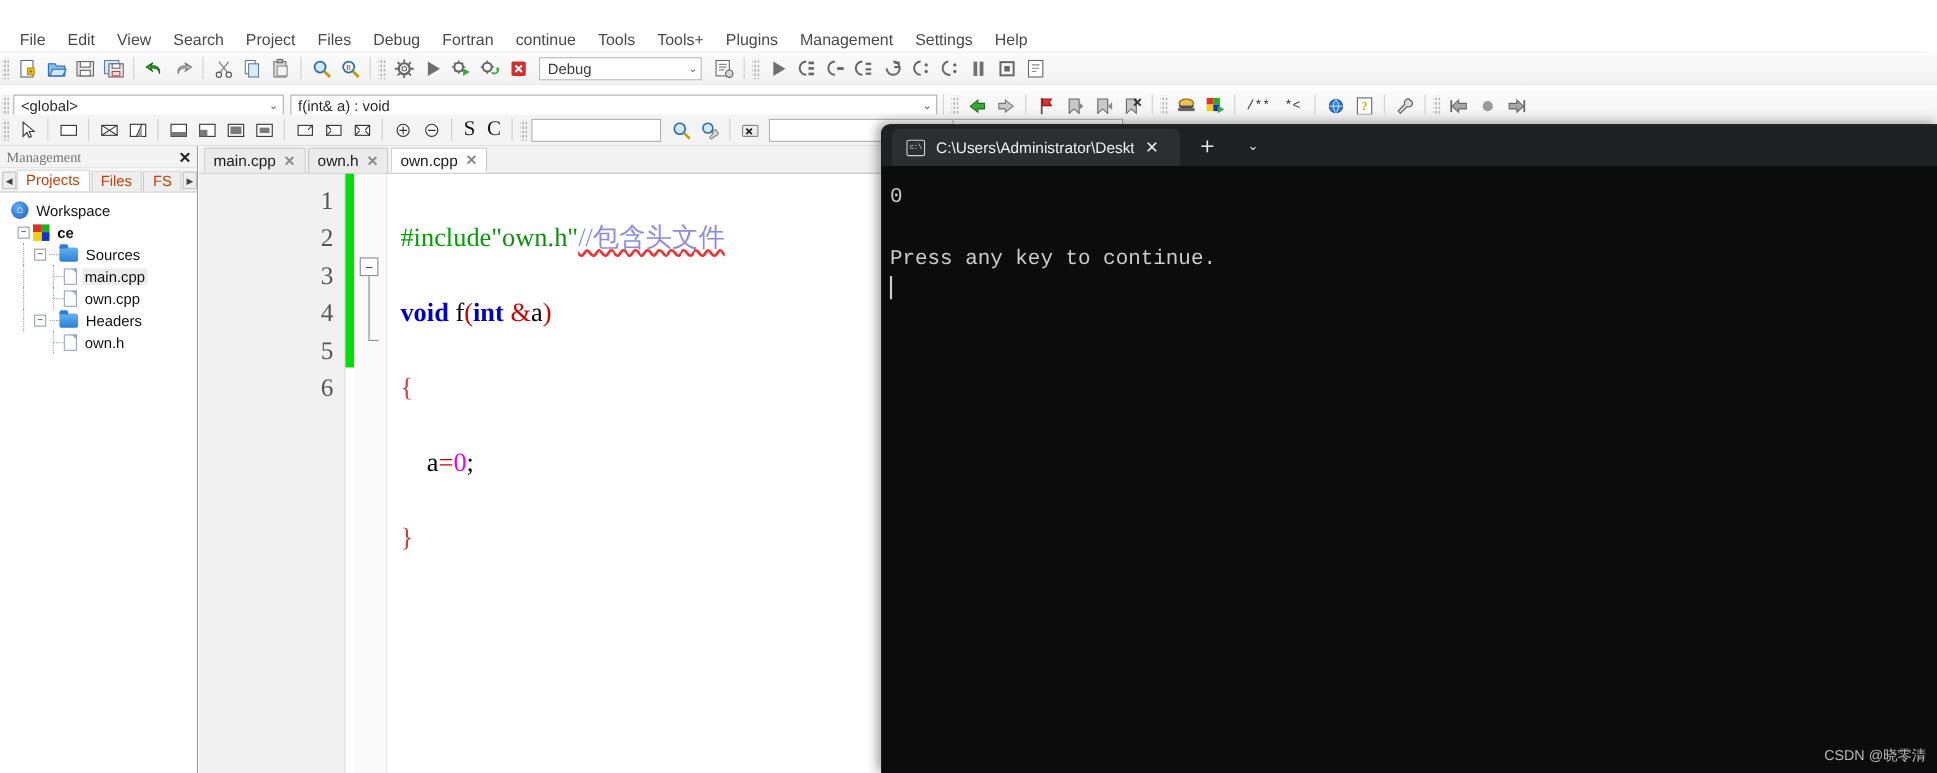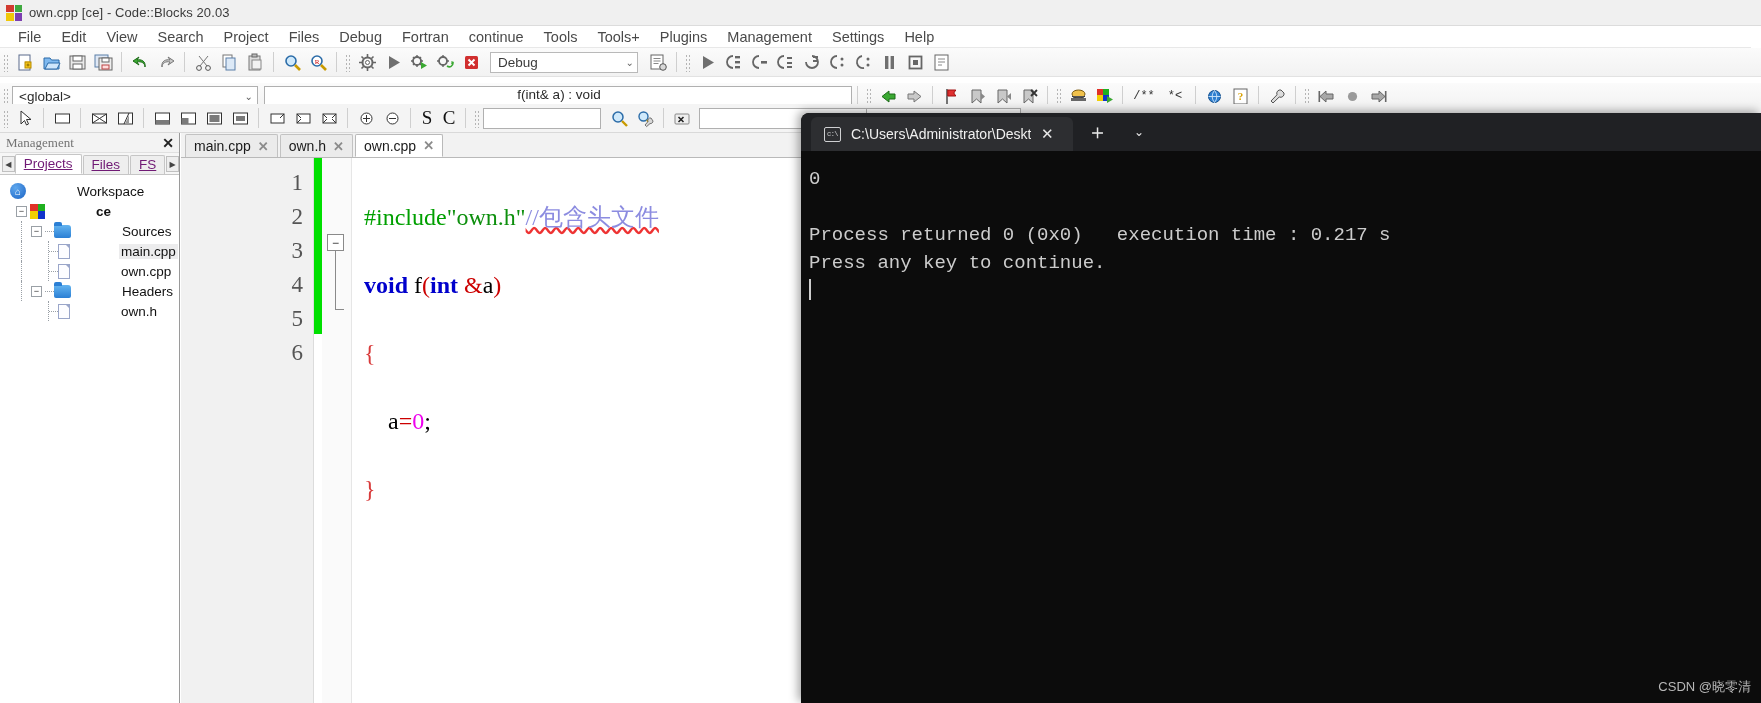--- a/index.html
+++ b/index.html
@@ -113,23 +113,23 @@
   .mgmt-tabs {
     height: 22px; display: flex; align-items: flex-end;
     background: #f6f6f6; border-bottom: 1px solid #c6c6c6;
     padding-left: 2px;
   }
   .tabarrow {
     width: 13px; height: 16px; display: flex; align-items: center; justify-content: center;
     font-size: 8px; color: #444; background: #eee; border: 1px solid #c0c0c0; margin-bottom: 2px;
   }
   .mtab {
-    font-size: 13.5px; color: #701a75; padding: 1px 8px 2px 8px;
+    font-size: 13.5px; color: #c2410c; padding: 1px 8px 2px 8px;
     background: #eeeeee; border: 1px solid #c6c6c6; border-bottom: none;
-    margin-right: 1px; border-radius: 2px 2px 0 0; text-decoration: underline;
+    margin-right: 1px; border-radius: 2px 2px 0 0;
   }
   .mtab.active { background: #ffffff; border-bottom: 1px solid #ffffff; }
 
   .tree { padding: 6px 0 0 4px; font-size: 13.5px; color: #111; }
   .trow { display: flex; align-items: center; height: 20px; white-space: nowrap; }
   .ind { flex: none; }
   .expander {
     width: 11px; height: 11px; border: 1px solid #9aa0a6; background: #fff;
     display: flex; align-items: center; justify-content: center;
     font-size: 9px; line-height: 1; color: #2b2b2b; margin-right: 3px; flex: none;
@@ -162,21 +162,21 @@
   }
   .ic-file {
     width: 12px; height: 15px; margin-right: 5px; flex: none;
     background: #fdfdff; border: 1px solid #9aa6c9; position: relative;
   }
   .ic-file:after {
     content: ""; position: absolute; right: -1px; top: -1px;
     border-width: 0 5px 5px 0; border-style: solid;
     border-color: transparent #9aa6c9 transparent transparent;
   }
-  .tlabel { padding: 0 2px; margin-left: 44px; }
+  .tlabel { padding: 0 2px; }
   .tlabel.sel { background: #ececed; }
   .tlabel.bold { font-weight: bold; }
 
   
   .editor {
     position: absolute; left: 181px; top: 133px;
     width: 1580px; height: 570px; background: #ffffff;
   }
   .etabs {
     height: 25px; background: #f2f2f2; border-bottom: 1px solid #b9b9b9;
@@ -279,29 +279,20 @@
   .watermark {
     position: absolute; right: 10px; bottom: 7px;
     font-size: 13px; color: #b8b8b8;
   }
 </style>
 </head>
 <body>
 
 <div id="app">
 
-  <div class="titlebar">
-    <div class="cb-logo">
-      <i></i>
-        <i></i>
-        <i></i>
-        <i></i>
-    </div>
-    <div class="title-text">own.cpp [ce] - Code::Blocks 20.03</div>
-  </div>
 
   <div class="menubar">
     <div class="menu-item">File</div>
     <div class="menu-item">Edit</div>
     <div class="menu-item">View</div>
     <div class="menu-item">Search</div>
     <div class="menu-item">Project</div>
     <div class="menu-item">Files</div>
     <div class="menu-item">Debug</div>
     <div class="menu-item">Fortran</div>
@@ -520,21 +511,21 @@
   </div>
 
   <div class="toolbar tb2">
     <div class="grip"></div>
 
     <div class="scope-combo" style="width:246px;">
       <span>&lt;global&gt;</span>
       <span class="chev">⌄</span>
     </div>
 
-    <div class="scope-combo" style="width:588px;margin-left:6px;flex-direction:column;">
+    <div class="scope-combo" style="width:588px;margin-left:6px;">
       <span>f(int&amp; a) : void</span>
       <span class="chev">⌄</span>
     </div>
 
     <div class="tb-sep"></div>
     <div class="grip"></div>
 
     <div class="tbtn">
       <svg width="19" height="19" viewBox="0 0 19 19">
           <path d="M10 4L3 9.5 10 15v-3h6V7h-6z" fill="#3aa832" stroke="#1d6b18"></path>
@@ -912,18 +903,18 @@
     <div class="con-titlebar">
       <div class="con-tab">
         <span class="con-ico">c:\</span>
         <span class="con-tab-title">C:\Users\Administrator\Deskto</span>
         <span class="con-x">✕</span>
       </div>
       <div class="con-plus">＋</div>
       <div class="con-chev">⌄</div>
     </div>
 
-    <div class="con-body"><div>0</div><div>&nbsp;</div><div>Process returned 0 (0x0)   execution time : 0.217 s</div><div>Press any key to continue.</div><div><span class="caret"></span></div></div>
+    <div class="con-body"><div>0</div><div>&nbsp;</div><div>Press any key to continue.</div><div><span class="caret"></span></div></div>
 
     <div class="watermark">CSDN @晓零清</div>
   </div>
 
 </div>
 
 </body></html>

